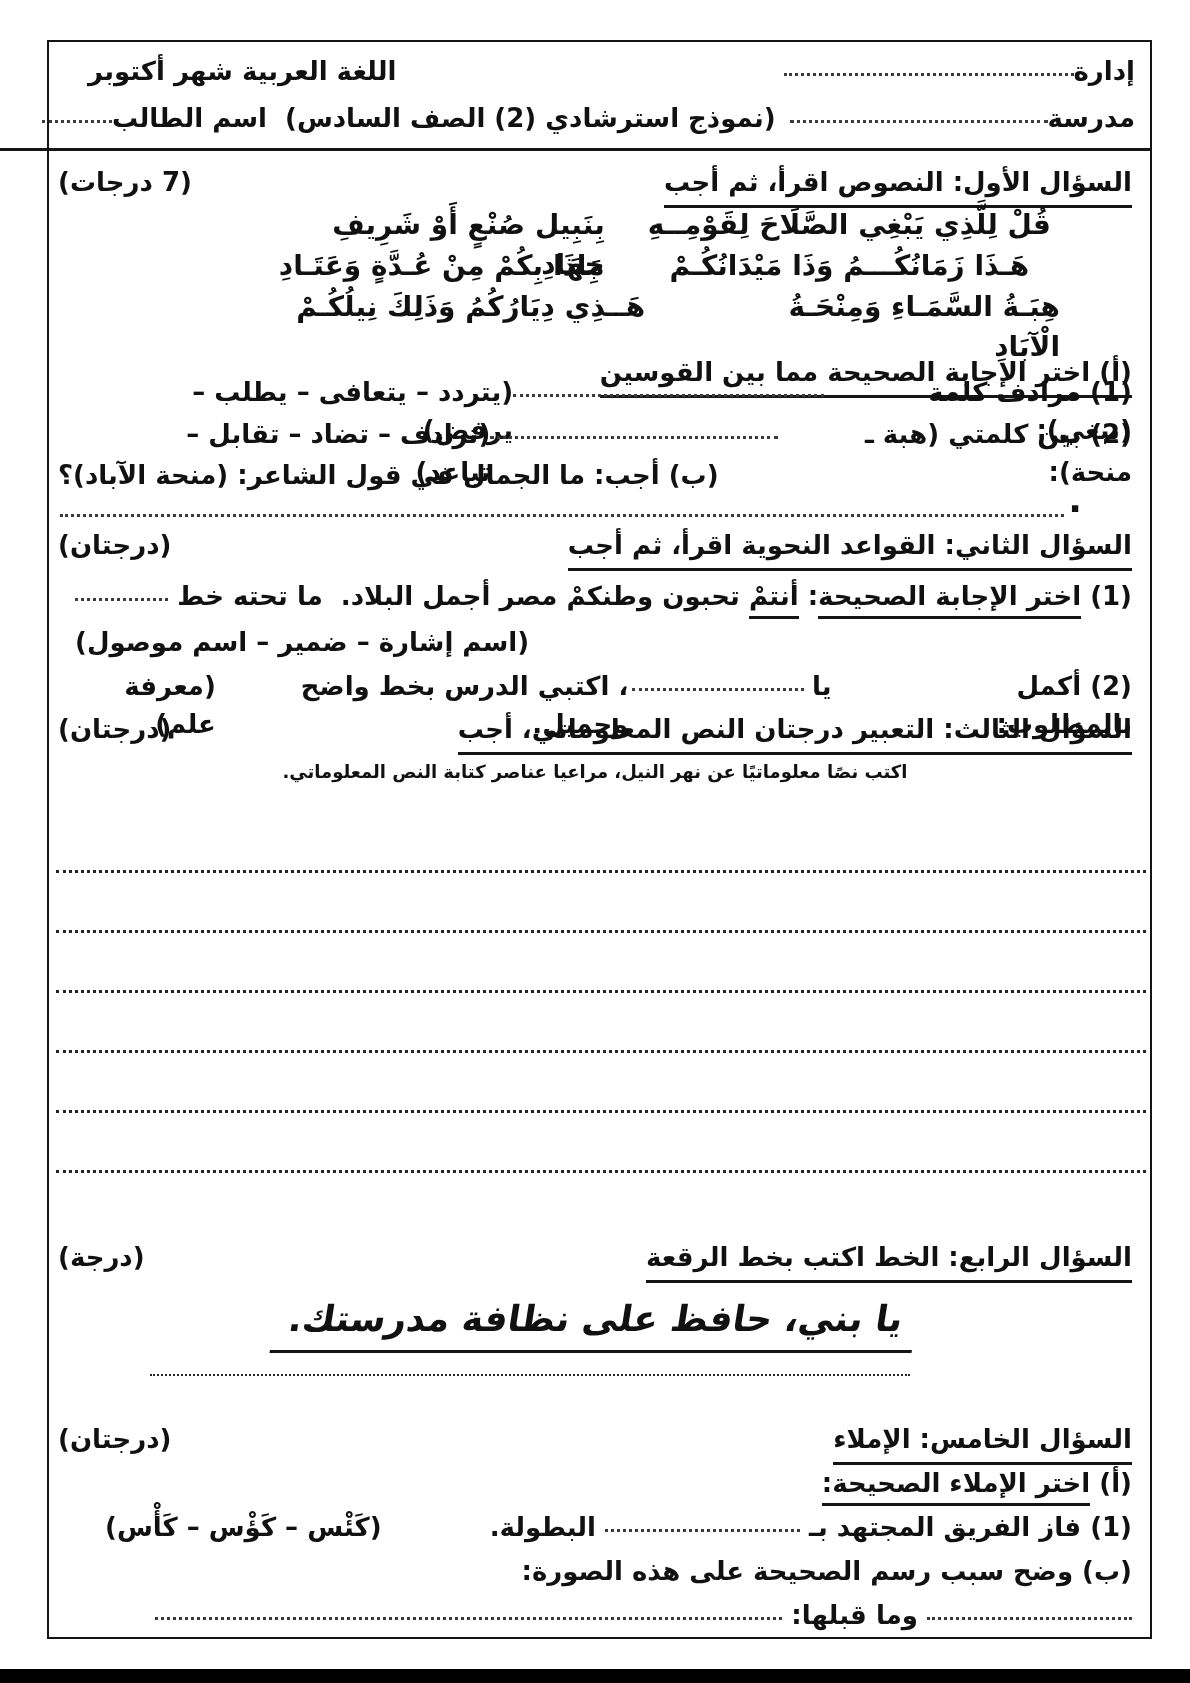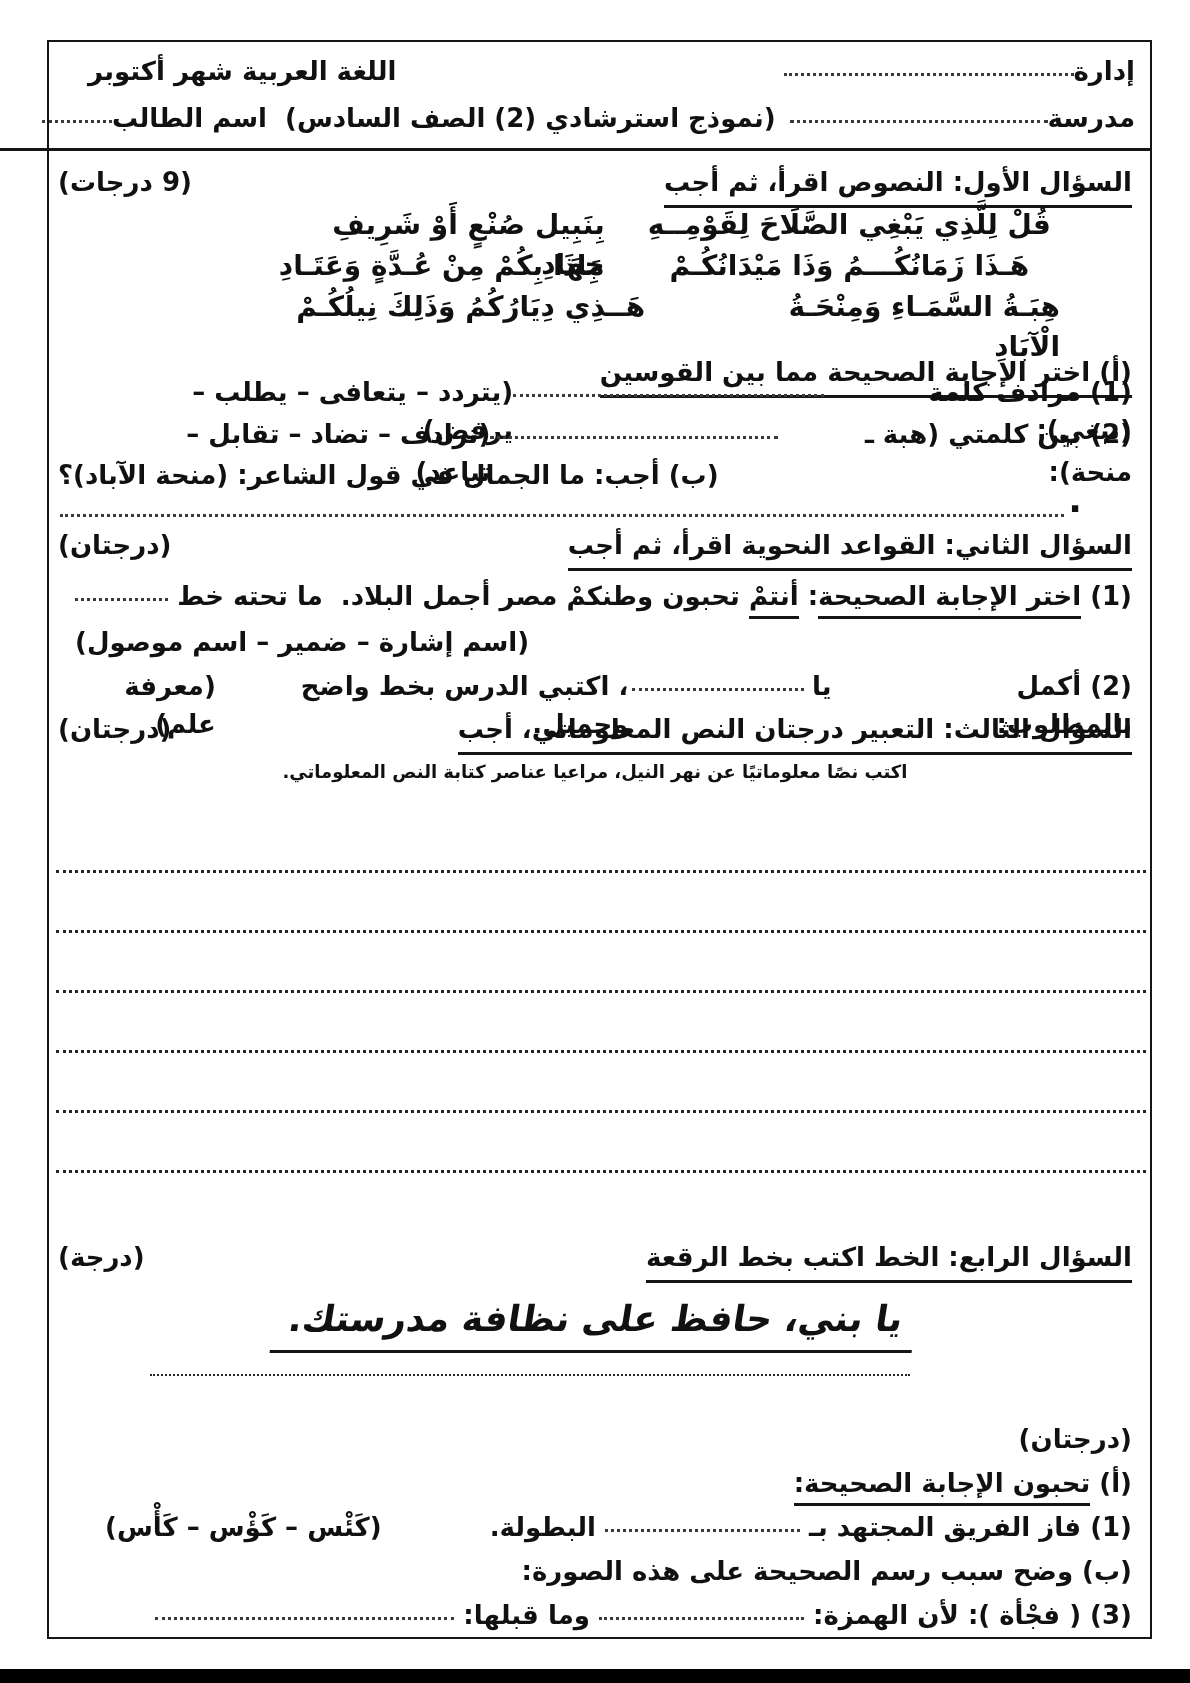--- a/index.html
+++ b/index.html
@@ -50,21 +50,21 @@
     <span class="dots" style="width:258px;margin-left:14px;"></span>
     <span>(نموذج استرشادي (2) الصف السادس)</span>
     <span style="width:18px;"></span>
     <span>اسم الطالب</span>
     <span class="dots" style="flex:1 1 auto;"></span>
   </div>
   <div class="full-hr"></div>
 
   <div class="row sb" style="top:163px;">
     <span class="u">السؤال الأول: النصوص اقرأ، ثم أجب</span>
-    <span>(9 درجات)</span>
+    <span>(7 درجات)</span>
   </div>
 
   <div class="poem-row" style="top:205px;">
     <span class="hemi hemi-r">قُلْ لِلَّذِي يَبْغِي الصَّلَاحَ لِقَوْمِــهِ</span>
     <span class="hemi hemi-l">بِنَبِيل صُنْعٍ أَوْ شَرِيفِ جِهَادِ</span>
   </div>
   <div class="poem-row" style="top:246px;">
     <span class="hemi hemi-r">هَـذَا زَمَانُكُـــمُ وَذَا مَيْدَانُكُـمْ</span>
     <span class="hemi hemi-l">مَاذَا بِكُمْ مِنْ عُـدَّةٍ وَعَتَـادِ</span>
   </div>
@@ -145,41 +145,41 @@
   <div class="row sb" style="top:1238px;">
     <span class="u">السؤال الرابع: الخط اكتب بخط الرقعة</span>
     <span>(درجة)</span>
   </div>
   <div class="row center" style="top:1296px;">
     <span class="calli">يا بني، حافظ على نظافة مدرستك.</span>
   </div>
   <div class="wline" style="top:1374px;left:150px;width:760px;border-top-width:2.5px;"></div>
 
   <div class="row sb" style="top:1420px;">
+    <span class="u">السؤال الخامس: الإملاء</span>
     <span>(درجتان)</span>
   </div>
 
   <div class="row" style="top:1464px;">
     <span>(أ) </span>
-    <span class="u2">تحبون الإجابة الصحيحة:</span>
+    <span class="u2">اختر الإملاء الصحيحة:</span>
   </div>
 
   <div class="row" style="top:1508px;left:105px;">
     <span>(1) فاز الفريق المجتهد بـ </span>
     <span class="dots" style="width:195px;"></span>
     <span> البطولة.</span>
     <span class="sp"></span>
     <span>(كَئْس – كَؤْس – كَأْس)</span>
   </div>
 
   <div class="row" style="top:1552px;">
     <span>(ب) وضح سبب رسم الصحيحة على هذه الصورة:</span>
   </div>
 
   <div class="row" style="top:1596px;left:155px;">
-    <span>(3) ( فجْأة ): لأن الهمزة: </span>
     <span class="dots" style="width:205px;"></span>
     <span> وما قبلها: </span>
     <span class="dots" style="flex:1 1 auto;"></span>
   </div>
 
   <div class="bottom-bar"></div>
 </div>
 
 </body></html>

